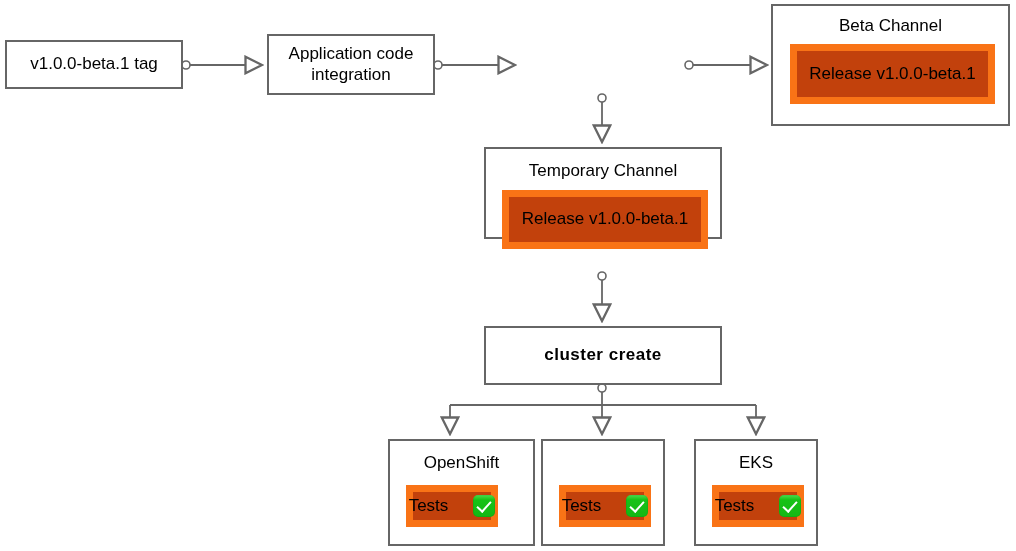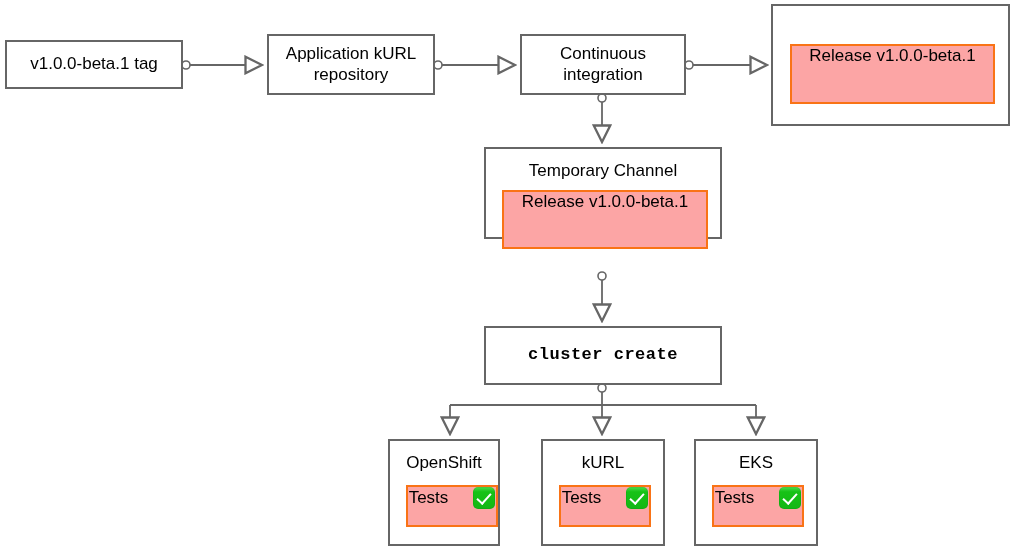--- a/index.html
+++ b/index.html
@@ -46,30 +46,30 @@
     position: absolute;
     left: 0;
     right: 0;
     text-align: center;
     font-size: 17px;
     color: #000000;
   }
   .inner-box {
     position: absolute;
     box-sizing: border-box;
-    border: 2px solid #f97316;
-    background: #fca5a5;
+    border: 7px solid #f97316;
+    background: #c2410c;
     display: flex;
-    align-items: flex-start;
+    align-items: center;
     justify-content: center;
     font-size: 17px;
     color: #000000;
   }
   .mono {
-    font-family: Liberation Mono, monospace;
+    font-family: Liberation Sans, sans-serif;
     font-weight: bold;
     font-size: 17px;
     letter-spacing: 0.5px;
   }
   .tests-row {
     display: flex;
     align-items: center;
     justify-content: center;
     gap: 25px;
     white-space: nowrap;
@@ -141,56 +141,53 @@
       <line x1="602" y1="405" x2="602" y2="434" stroke="#666666" stroke-width="1.8" marker-end="url(#arrowopen)"></line>
       <line x1="756" y1="405" x2="756" y2="434" stroke="#666666" stroke-width="1.8" marker-end="url(#arrowopen)"></line>
     </g>
   </svg>
 
   <div class="node" style="left:5px; top:40px; width:178px; height:49px;">
     <span>v1.0.0-beta.1 tag</span>
   </div>
 
   <div class="node" style="left:267px; top:34px; width:168px; height:61px; padding:0 14px;">
-    <span>Application kURL repository</span>
-  </div>
-
-  <div class="node" style="left:520px; top:34px; width:166px; height:61px; padding:0 12px;">
-    <span>Continuous integration</span>
-  </div>
+    <span>Application code integration</span>
+  </div>
+
 
   <div class="node container" style="left:771px; top:4px; width:239px; height:122px;">
+    <div class="container-title" style="top:10px;">Beta Channel</div>
     <div class="inner-box" style="left:17px; top:38px; width:205px; height:60px;">
       <span>Release v1.0.0-beta.1</span>
     </div>
   </div>
 
   <div class="node container" style="left:484px; top:147px; width:238px; height:92px;">
     <div class="container-title" style="top:12px;">Temporary Channel</div>
     <div class="inner-box" style="left:16px; top:41px; width:206px; height:59px;">
       <span>Release v1.0.0-beta.1</span>
     </div>
   </div>
 
   <div class="node" style="left:484px; top:326px; width:238px; height:59px;">
     <span class="mono">cluster create</span>
   </div>
 
-  <div class="node container" style="left:388px; top:439px; width:112px; height:107px;text-decoration:underline;">
+  <div class="node container" style="left:388px; top:439px; width:147px; height:107px;text-decoration:underline;">
     <div class="container-title" style="top:12px;">OpenShift</div>
     <div class="inner-box" style="left:16px; top:44px; width:92px; height:42px;">
       <span class="tests-row">
         <span>Tests</span>
         <span class="check-emoji"></span>
       </span>
     </div>
   </div>
 
   <div class="node container" style="left:541px; top:439px; width:124px; height:107px;">
-    <div class="container-title" style="top:12px;">kURL</div>
     <div class="inner-box" style="left:16px; top:44px; width:92px; height:42px;">
       <span class="tests-row">
         <span>Tests</span>
         <span class="check-emoji"></span>
       </span>
     </div>
   </div>
 
   <div class="node container" style="left:694px; top:439px; width:124px; height:107px;">
     <div class="container-title" style="top:12px;">EKS</div>

